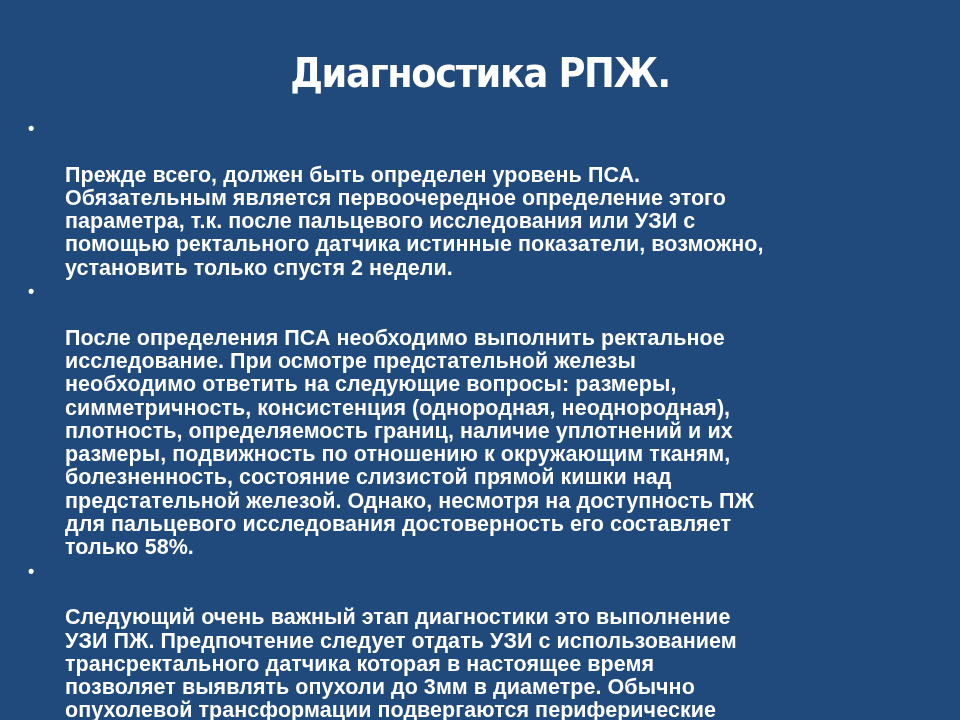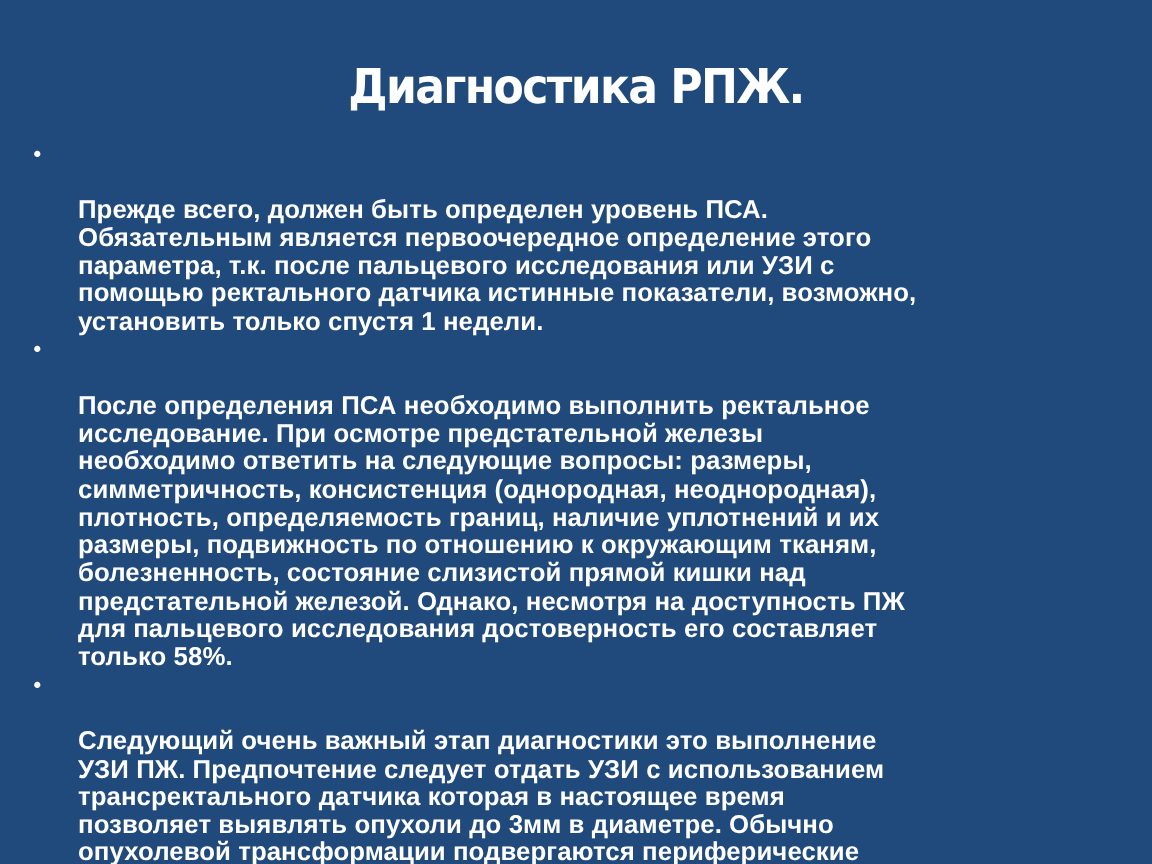--- a/index.html
+++ b/index.html
@@ -60,21 +60,21 @@
 <div>
   <h1 class="slide-title">Диагностика РПЖ.</h1>
 
   <ul class="bullet-list">
     <li class="bullet-item">
       <span class="bullet-dot">•</span>
       <span>Прежде всего, должен быть определен уровень ПСА.
 Обязательным является первоочередное определение этого
 параметра, т.к. после пальцевого исследования или УЗИ с
 помощью ректального датчика истинные показатели, возможно,
-установить только спустя 1 недели.</span>
+установить только спустя 2 недели.</span>
     </li>
     <li class="bullet-item">
       <span class="bullet-dot">•</span>
       <span>После определения ПСА необходимо выполнить ректальное
 исследование. При осмотре предстательной железы
 необходимо ответить на следующие вопросы: размеры,
 симметричность, консистенция (однородная, неоднородная),
 плотность, определяемость границ, наличие уплотнений и их
 размеры, подвижность по отношению к окружающим тканям,
 болезненность, состояние слизистой прямой кишки над

